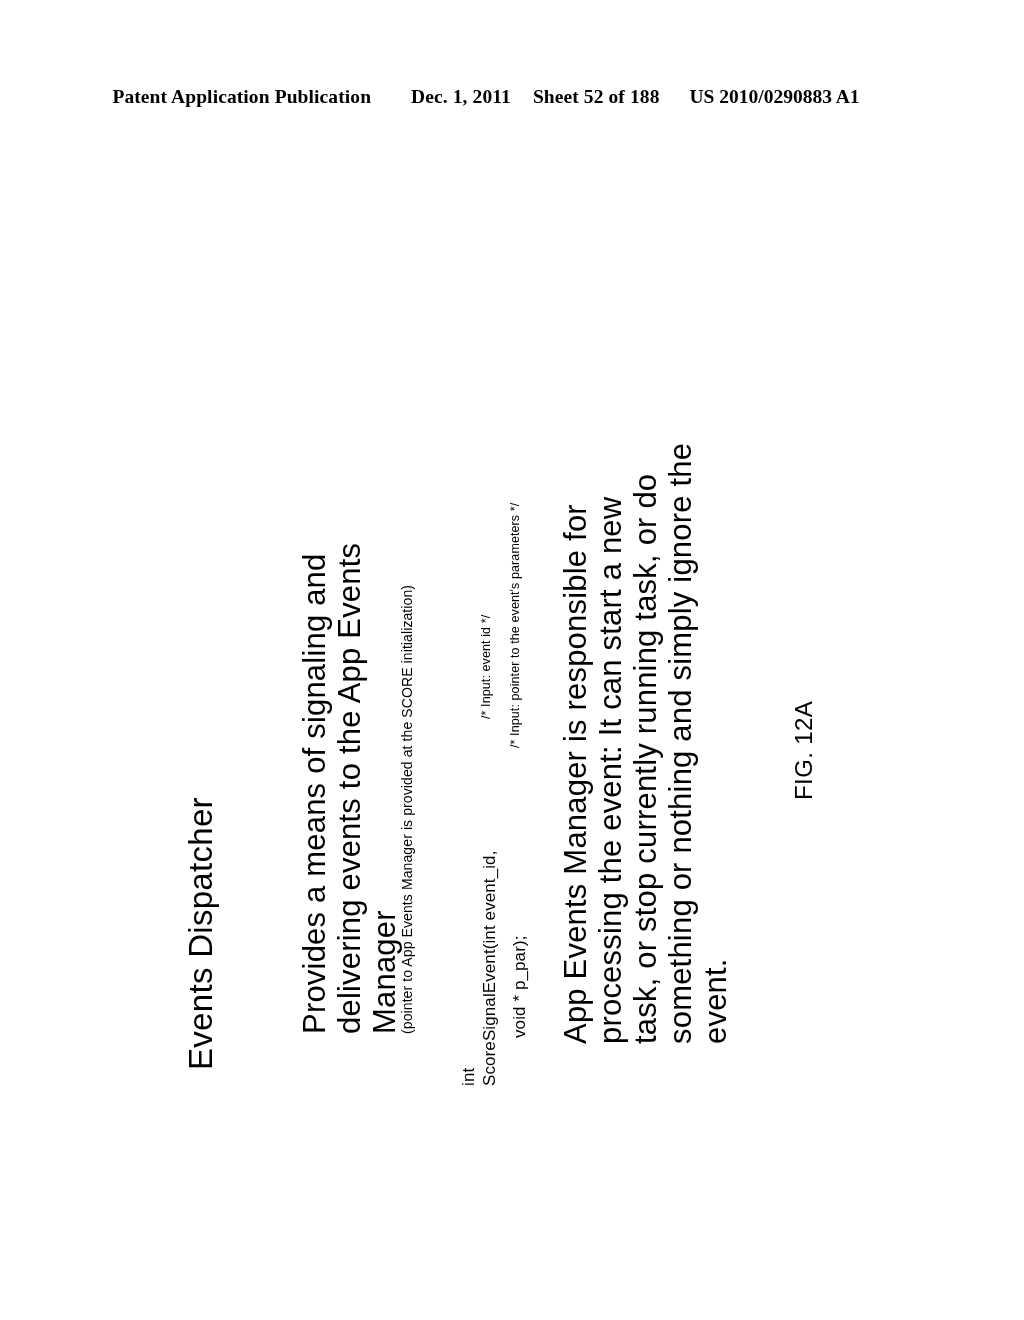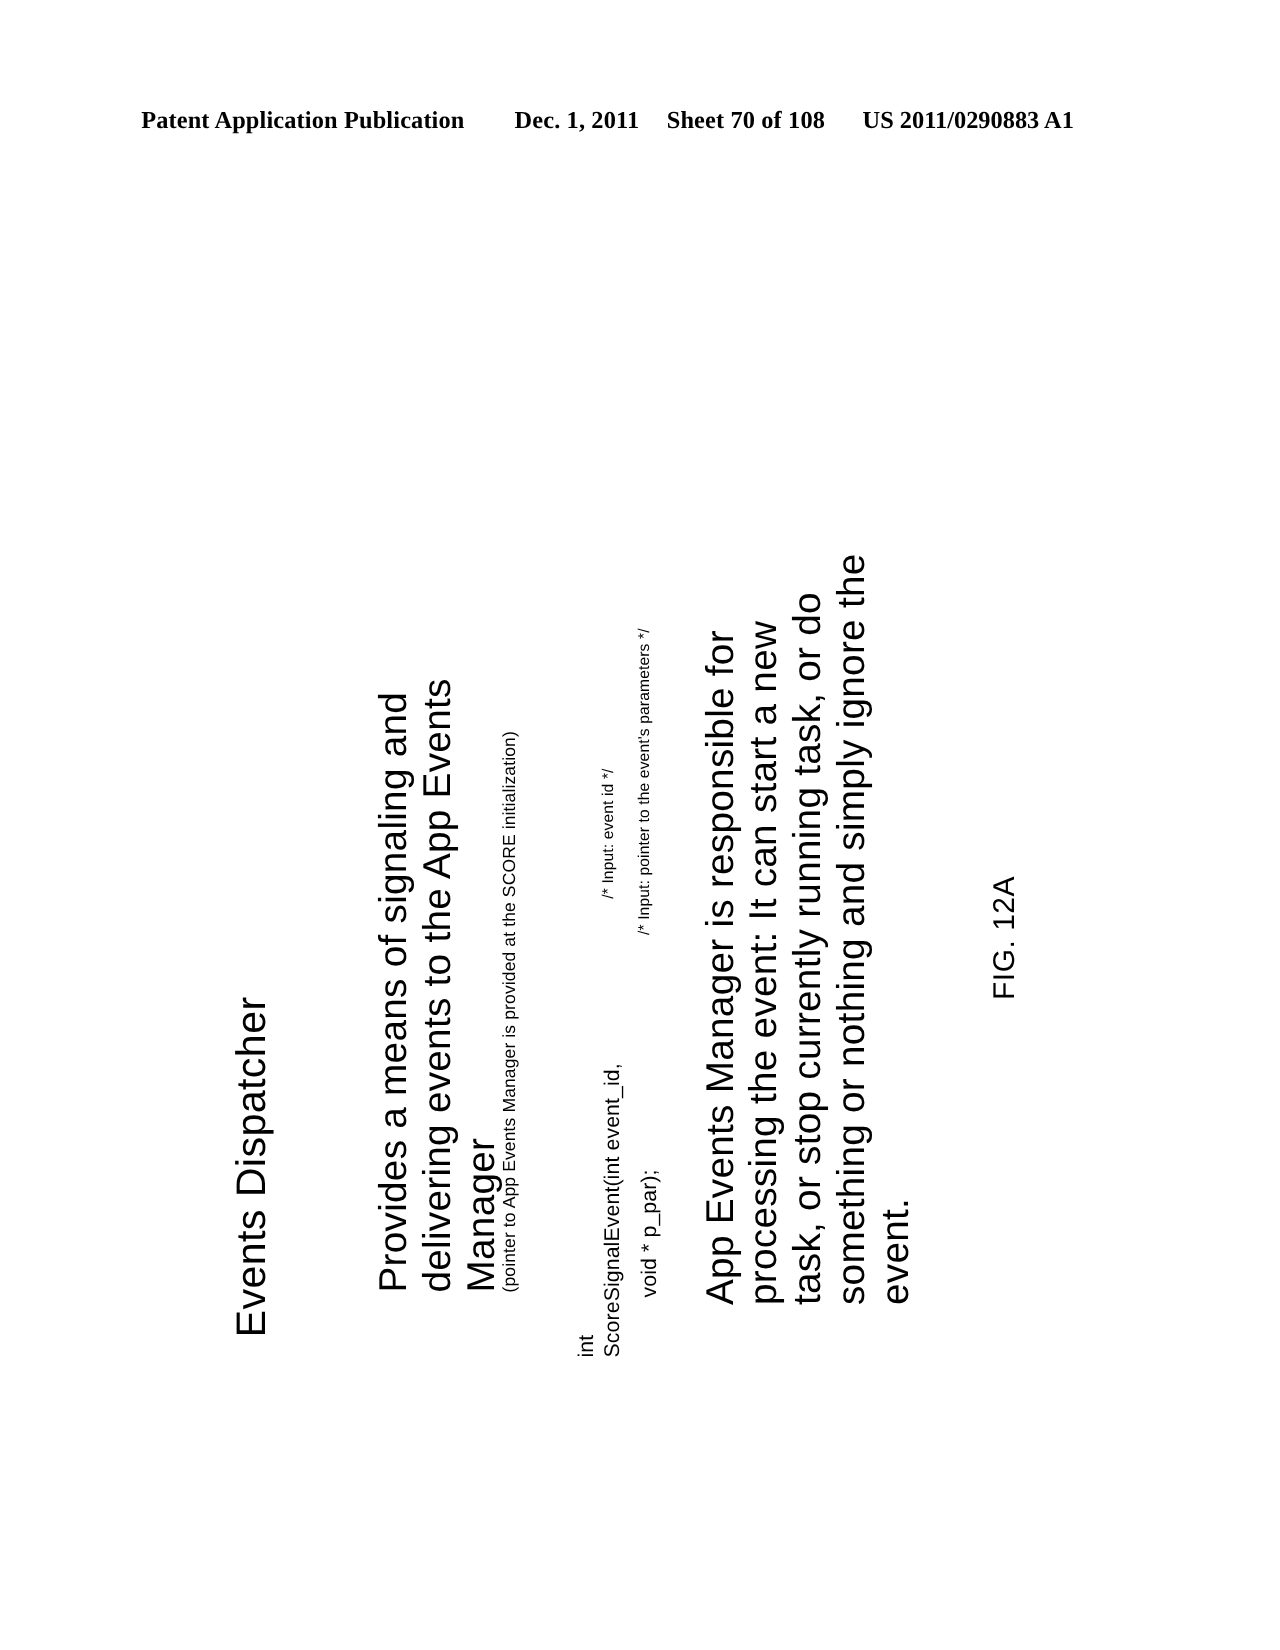--- a/index.html
+++ b/index.html
@@ -109,22 +109,22 @@
   }
 </style>
 </head>
 <body>
 
 <div id="page">
 
   <div id="header-bar">
     <span class="h-pub">Patent Application Publication</span>
     <span class="h-date">Dec. 1, 2011</span>
-    <span class="h-sheet">Sheet 70 of 108</span>
-    <span class="h-number">US 2011/0290883 A1</span>
+    <span class="h-sheet">Sheet 52 of 188</span>
+    <span class="h-number">US 2010/0290883 A1</span>
   </div>
 
   <div class="rot" id="fig-heading">Events Dispatcher</div>
 
   <div class="rot para-line" id="p1-l1">Provides a means of signaling and</div>
   <div class="rot para-line" id="p1-l2">delivering events to the App Events</div>
   <div class="rot para-line" id="p1-l3">Manager</div>
 
   <div class="rot" id="p1-note">(pointer to App Events Manager is provided at the SCORE initialization)</div>
 

